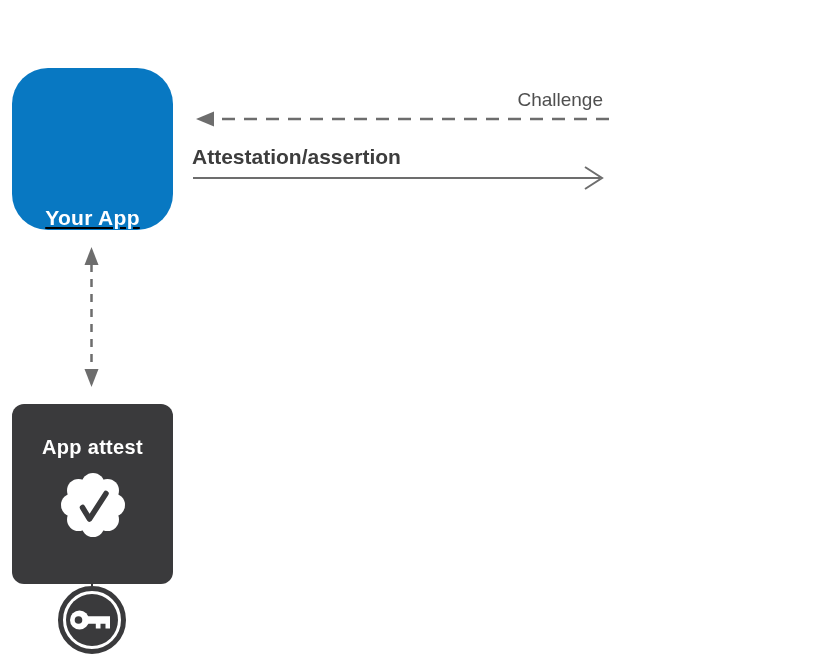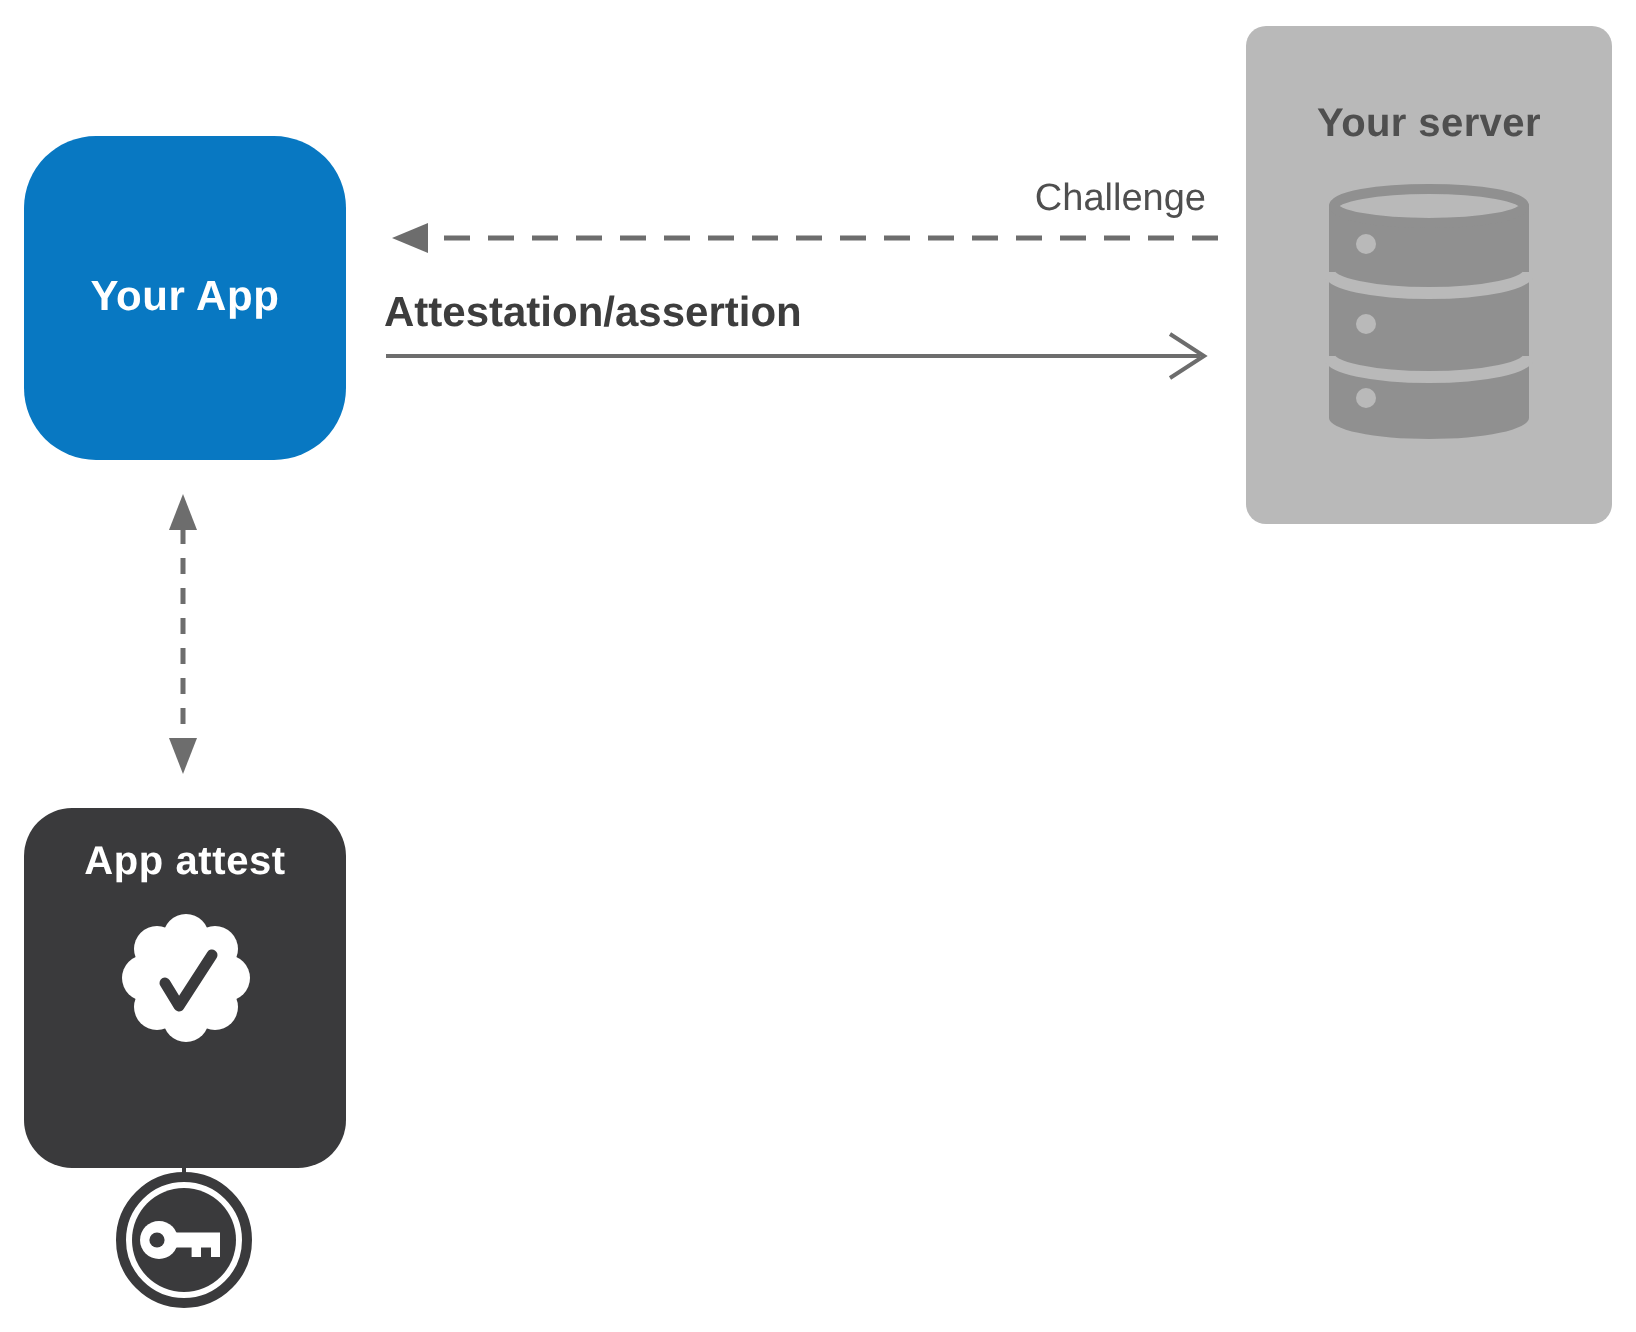--- a/index.html
+++ b/index.html
@@ -9,36 +9,37 @@
     font-family:"Liberation Sans", sans-serif;
     -webkit-font-smoothing:antialiased;
   }
   .arrow-layer { position:absolute; left:0; top:0; width:818px; height:666px; pointer-events:none; }
 
   
   .node { position:absolute; box-sizing:border-box; display:flex; flex-direction:column; align-items:center; }
   .node-your-app {
     left:12px; top:68px; width:161px; height:162px;
     background:var(--app-blue,#0878C2); border-radius:36px;
-    justify-content:center;
+    justify-content:flex-end;
+    text-decoration:underline;
   }
   .your-app-label { color:#fff; font-weight:bold; font-size:21px; letter-spacing:.3px; }
 
   .node-your-server {
     left:623px; top:13px; width:183px; height:249px;
     background:var(--server-gray,#B9B9B9); border-radius:10px;
     padding-top:38px;
   }
   .server-label { color:var(--label-gray,#4F4F4F); font-weight:bold; font-size:20px; letter-spacing:.2px; }
   .server-icon-wrap { margin-top:15px; }
 
   .node-app-attest {
     left:12px; top:404px; width:161px; height:180px;
-    background:var(--attest-dark,#3A3A3C); border-radius:24px;
-    padding-top:16px;
+    background:var(--attest-dark,#3A3A3C); border-radius:12px;
+    padding-top:32px;
   }
   .attest-label { color:#fff; font-weight:bold; font-size:20px; letter-spacing:.3px; }
   .seal-wrap { margin-top:13px; }
 
   .key-badge { position:absolute; left:57px; top:585px; width:70px; height:70px; }
 
   
   .label-challenge {
     position:absolute; top:89px; right:215px;
     font-size:19px; color:var(--label-gray,#4F4F4F); white-space:nowrap;
@@ -92,34 +93,20 @@
       <polygon class="arrow-head-filled" points="91.5,387 84.5,369 98.5,369"></polygon>
     </g>
 
     <line class="connector" x1="92" y1="563" x2="92" y2="589"></line>
   </svg>
 
   <div class="node node-your-app">
     <span class="your-app-label">Your App</span>
   </div>
 
-  <div class="node node-your-server">
-    <span class="server-label">Your server</span>
-    <span class="server-icon-wrap">
-      <svg width="105" height="134" viewBox="0 0 105 134">
-        <path class="db-body" d="M2.5 14 A50 10.5 0 0 1 102.5 14 L102.5 120 A50 10.5 0 0 1 2.5 120 Z"></path>
-        <path class="db-sep" d="M2.5 47 A50 10.5 0 0 0 102.5 47"></path>
-        <path class="db-sep" d="M2.5 89 A50 10.5 0 0 0 102.5 89"></path>
-        <ellipse class="db-top" cx="52.5" cy="14" rx="47.5" ry="8.5"></ellipse>
-        <circle class="db-dot" cx="21" cy="33" r="5"></circle>
-        <circle class="db-dot" cx="21" cy="73" r="5"></circle>
-        <circle class="db-dot" cx="21" cy="110" r="5"></circle>
-      </svg>
-    </span>
-  </div>
 
   <div class="node node-app-attest">
     <span class="attest-label">App attest</span>
     <span class="seal-wrap">
       <svg width="66" height="66" viewBox="0 0 66 66">
         <g class="seal-shape">
           <circle cx="53.5" cy="33" r="11.5"></circle>
           <circle cx="47.5" cy="47.5" r="11.5"></circle>
           <circle cx="33" cy="53.5" r="11.5"></circle>
           <circle cx="18.5" cy="47.5" r="11.5"></circle>

